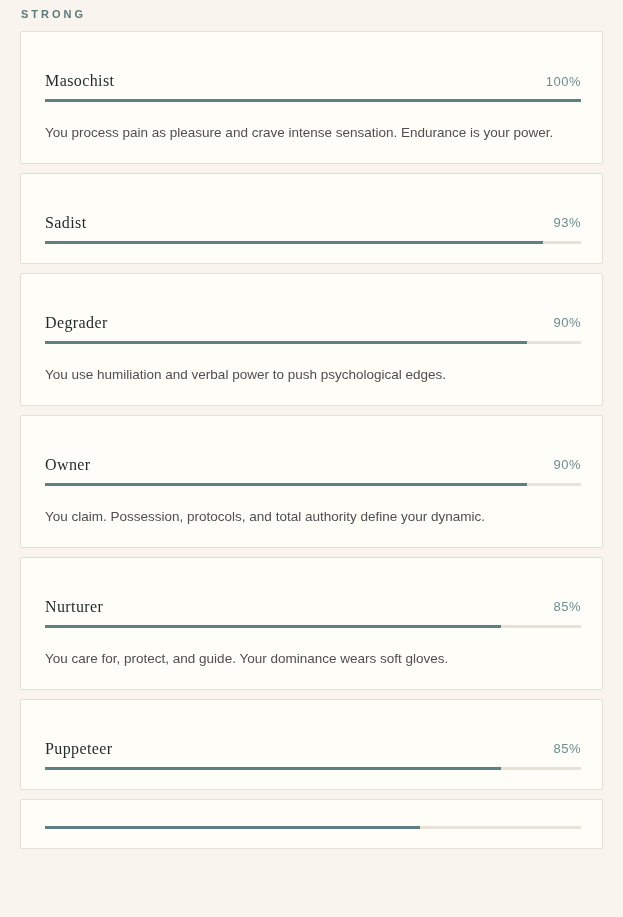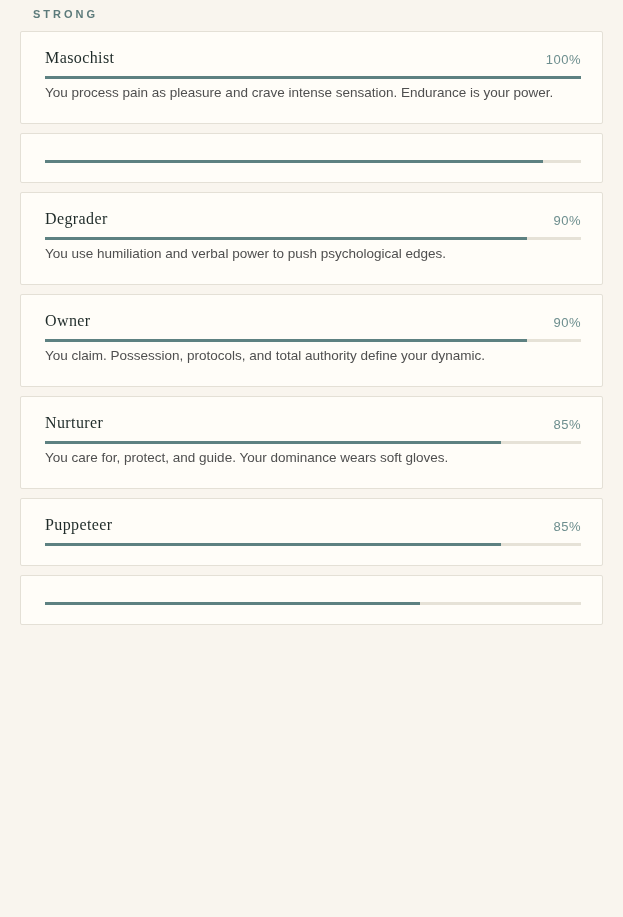--- a/index.html
+++ b/index.html
@@ -23,38 +23,39 @@
     overflow:hidden;
   }
   .page{
     padding:8px 20px 0 20px;
   }
   .section-label{
     font-size:11px;
     font-weight:600;
     letter-spacing:3px;
     color:var(--section-label-color);
-    margin-left:13px;
+    margin-left:1px;
     margin-bottom:11px;
   }
   .cards{
     display:flex;
     flex-direction:column;
     gap:9px;
   }
   .card{
     background:var(--card-bg);
     border:1px solid var(--card-border);
     border-radius:2px;
     padding:17px 21px 19px 24px;
   }
   .card-head{
     display:flex;
     justify-content:space-between;
-    align-items:flex-end;
+    align-items:center;
+    margin-top:23px;
   }
   .card-title{
     font-family:"Liberation Serif","DejaVu Serif",serif;
     font-size:16px;
     font-weight:500;
     letter-spacing:0.4px;
     color:var(--title-color);
   }
   .card-pct{
     font-family:Liberation Sans, sans-serif;
@@ -68,21 +69,21 @@
     width:100%;
     background:var(--bar-track);
     position:relative;
   }
   .bar-fill{
     position:absolute;
     left:0;top:0;bottom:0;
     background:var(--bar-fill);
   }
   .card-desc{
-    margin-top:4px;
+    margin-top:21px;
     font-size:13.5px;
     line-height:1.55;
     color:var(--desc-color);
   }
 </style>
 </head>
 <body>
 
 <div class="page">
   <div class="section-label">STRONG</div>
@@ -93,20 +94,24 @@
       <span class="card-title">Masochist</span>
       <span class="card-pct">100%</span>
     </div>
     <div class="bar-track">
       <div class="bar-fill" style="width: 100%;"></div>
     </div>
     <p class="card-desc">You process pain as pleasure and crave intense sensation. Endurance is your power.</p>
   </div>
 
   <div class="card">
+    <div class="card-head">
+      <span class="card-title">Sadist</span>
+      <span class="card-pct">93%</span>
+    </div>
     <div class="bar-track">
       <div class="bar-fill" style="width: 93%;"></div>
     </div>
   </div>
 
   <div class="card">
     <div class="card-head">
       <span class="card-title">Degrader</span>
       <span class="card-pct">90%</span>
     </div>

